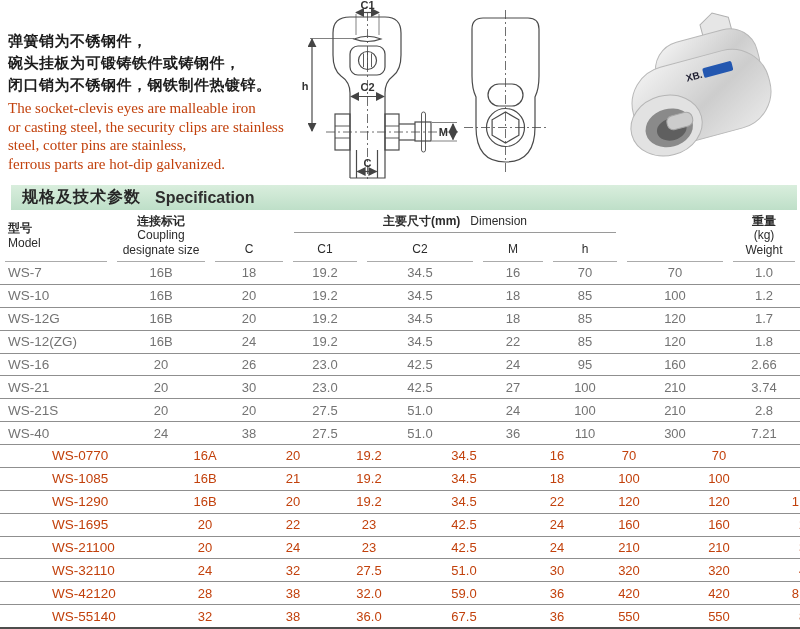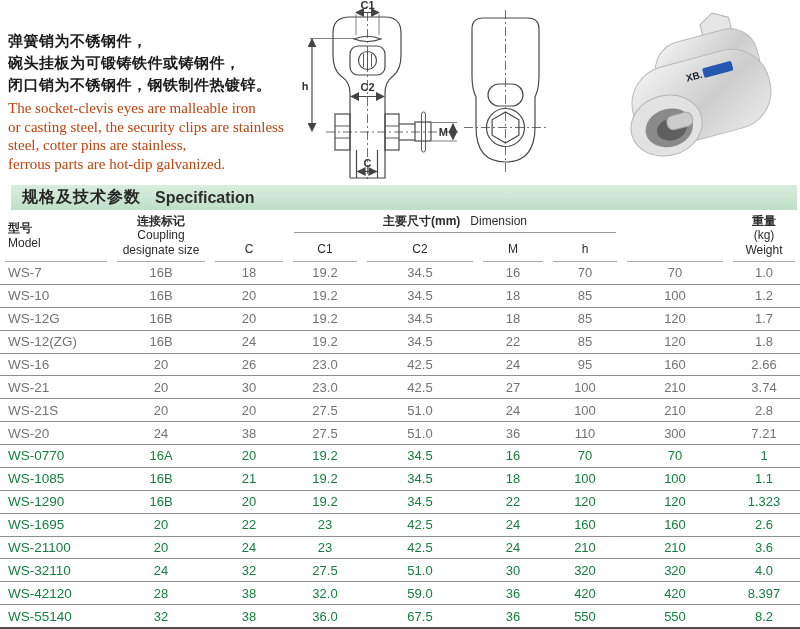--- a/index.html
+++ b/index.html
@@ -40,21 +40,21 @@
   .th-sub{display:flex;align-items:center;justify-content:center;padding-top:3px;}
   .th-rated{grid-column:8;grid-row:1/3;}
   .th-weight{grid-column:9;grid-row:1/3;}
   .zh-h{font-weight:700;}
   .hseg{grid-row:3;height:1px;background:#ababab;margin:0 5px;}
 
   .tbody{position:absolute;left:0;top:262px;width:800px;height:365px;
          display:flex;flex-direction:column;border-bottom:2px solid #4d4d4d;}
   .trow{flex:1;border-bottom:1px solid #8f8f8f;align-items:center;font-size:13px;color:#737373;}
   .trow:last-child{border-bottom:none;}
-  .trow.muted{color:#15803d;}
+  .trow.muted{color:#c2410c;padding-left:44px;}
   .trow .cell{text-align:center;}
   .trow .c-model{text-align:left;padding-left:8px;font-size:13.5px;}
 </style>
 </head>
 <body>
 
 <div class="page">
 
   <div class="intro">
     <div class="zh">弹簧销为不锈钢件，</div>
@@ -270,21 +270,21 @@
       <div class="cell">20</div>
       <div class="cell">20</div>
       <div class="cell">27.5</div>
       <div class="cell">51.0</div>
       <div class="cell">24</div>
       <div class="cell">100</div>
       <div class="cell">210</div>
       <div class="cell">2.8</div>
     </div>
       <div class="trow grid-cols">
-      <div class="cell c-model">WS-20</div>
+      <div class="cell c-model">WS-40</div>
       <div class="cell">24</div>
       <div class="cell">38</div>
       <div class="cell">27.5</div>
       <div class="cell">51.0</div>
       <div class="cell">36</div>
       <div class="cell">110</div>
       <div class="cell">300</div>
       <div class="cell">7.21</div>
     </div>
       <div class="trow grid-cols muted">

